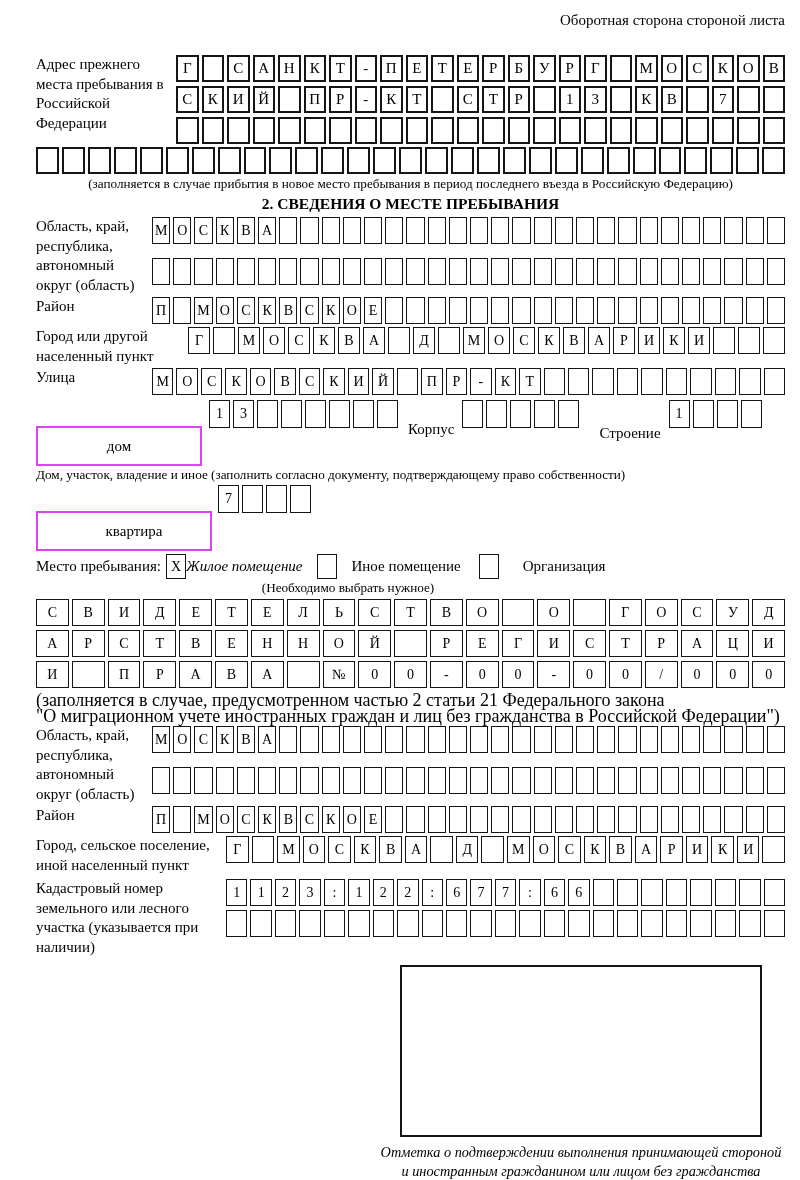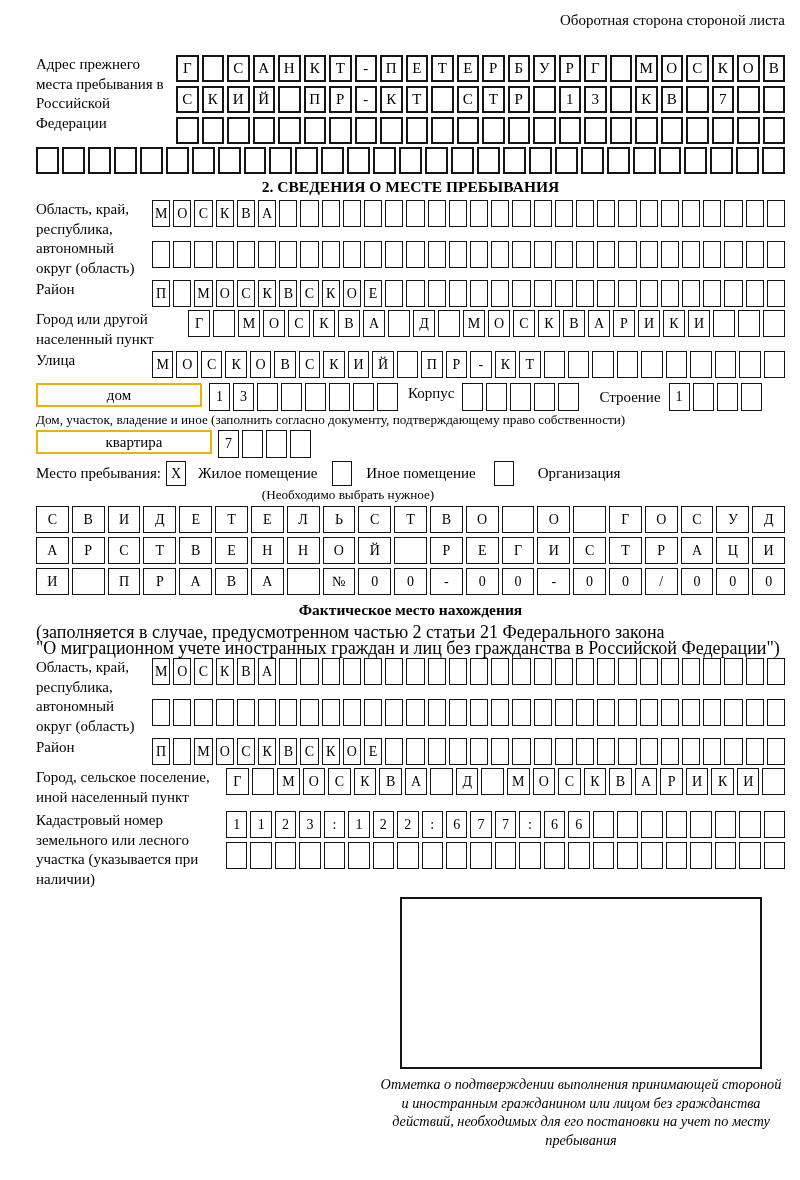--- a/index.html
+++ b/index.html
@@ -37,23 +37,24 @@
 
   .caption { font-size: 13.2px; line-height: 1.15; }
   .caption.center { text-align: center; }
   .cap-top { margin-top: 2px; height: 15px; }
 
   .sec-title { text-align: center; font-weight: bold; font-size: 15.5px; margin-top: 4px; height: 19px; }
 
   
   .specrow { display: flex; align-items: stretch; }
   .widebox {
-    border: 2px solid #eab308; height: 24px;
+    border: 2px solid #d946ef; height: 40px;
     display: flex; align-items: center; justify-content: center;
     font-size: 15px;
+    margin-top: 26px;
   }
   .w-house { width: 166px; }
   .w-apt { width: 176px; padding-left: 20px; }
   .boxrow.fixed { flex: 0 0 auto; }
   .boxrow.fixed .cbox { flex: 0 0 21px; height: 28px; }
   .inline-label { font-size: 15px; align-self: center; white-space: nowrap; }
 
   
   .stayrow { display: flex; align-items: center; height: 25px; }
   .stayrow .txt { font-size: 15px; white-space: nowrap; }
@@ -197,20 +198,21 @@
       <span class="cbox"></span>
       <span class="cbox"></span>
       <span class="cbox"></span>
       <span class="cbox"></span>
       <span class="cbox"></span>
       <span class="cbox"></span>
       <span class="cbox"></span>
       <span class="cbox"></span>
       <span class="cbox"></span>
     </div>
+  <div class="caption center cap-top">(заполняется в случае прибытия в новое место пребывания в период последнего въезда в Российскую Федерацию)</div>
 
   <div class="sec-title">2. СВЕДЕНИЯ О МЕСТЕ ПРЕБЫВАНИЯ</div>
 
   <div class="field mt3">
     <div class="flabel w112">Область, край, республика, автономный округ (область)</div>
     <div class="rows" style="min-height:78px;">
       <div class="boxrow">
           <span class="cbox">М</span>
           <span class="cbox">О</span>
           <span class="cbox">С</span>
@@ -417,21 +419,21 @@
         <span class="cbox">7</span>
         <span class="cbox"></span>
         <span class="cbox"></span>
         <span class="cbox"></span>
       </div>
   </div>
 
   <div class="stayrow mt3">
     <span class="txt">Место пребывания:</span>
     <span class="checkbox" style="margin-left:5px;">X</span>
-    <span class="txt" style="margin-left:12px;">Жилое помещение</span>
+    <span class="txt" style="font-style:italic;">Жилое помещение</span>
     <span class="checkbox" style="margin-left:15px;"></span>
     <span class="txt" style="margin-left:14px;">Иное помещение</span>
     <span class="checkbox" style="margin-left:18px;"></span>
     <span class="txt" style="margin-left:24px;">Организация</span>
   </div>
   <div class="caption needselect mt1">(Необходимо выбрать нужное)</div>
 
   <div class="field mt4">
     <div class="rows">
       <div class="boxrow">
@@ -499,21 +501,20 @@
           <span class="cbox">0</span>
           <span class="cbox">0</span>
           <span class="cbox">/</span>
           <span class="cbox">0</span>
           <span class="cbox">0</span>
           <span class="cbox">0</span>
         </div>
     </div>
   </div>
 
-  <div class="fact-title mt6">Фактическое место нахождения</div>
   <div class="fact-cap mt2">(заполняется в случае, предусмотренном частью 2 статьи 21 Федерального закона</div>
   <div class="fact-cap">"О миграционном учете иностранных граждан и лиц без гражданства в Российской Федерации")</div>
 
   <div class="field mt4">
     <div class="flabel w112">Область, край, республика, автономный округ (область)</div>
     <div class="rows" style="min-height:78px;">
       <div class="boxrow">
           <span class="cbox">М</span>
           <span class="cbox">О</span>
           <span class="cbox">С</span>

